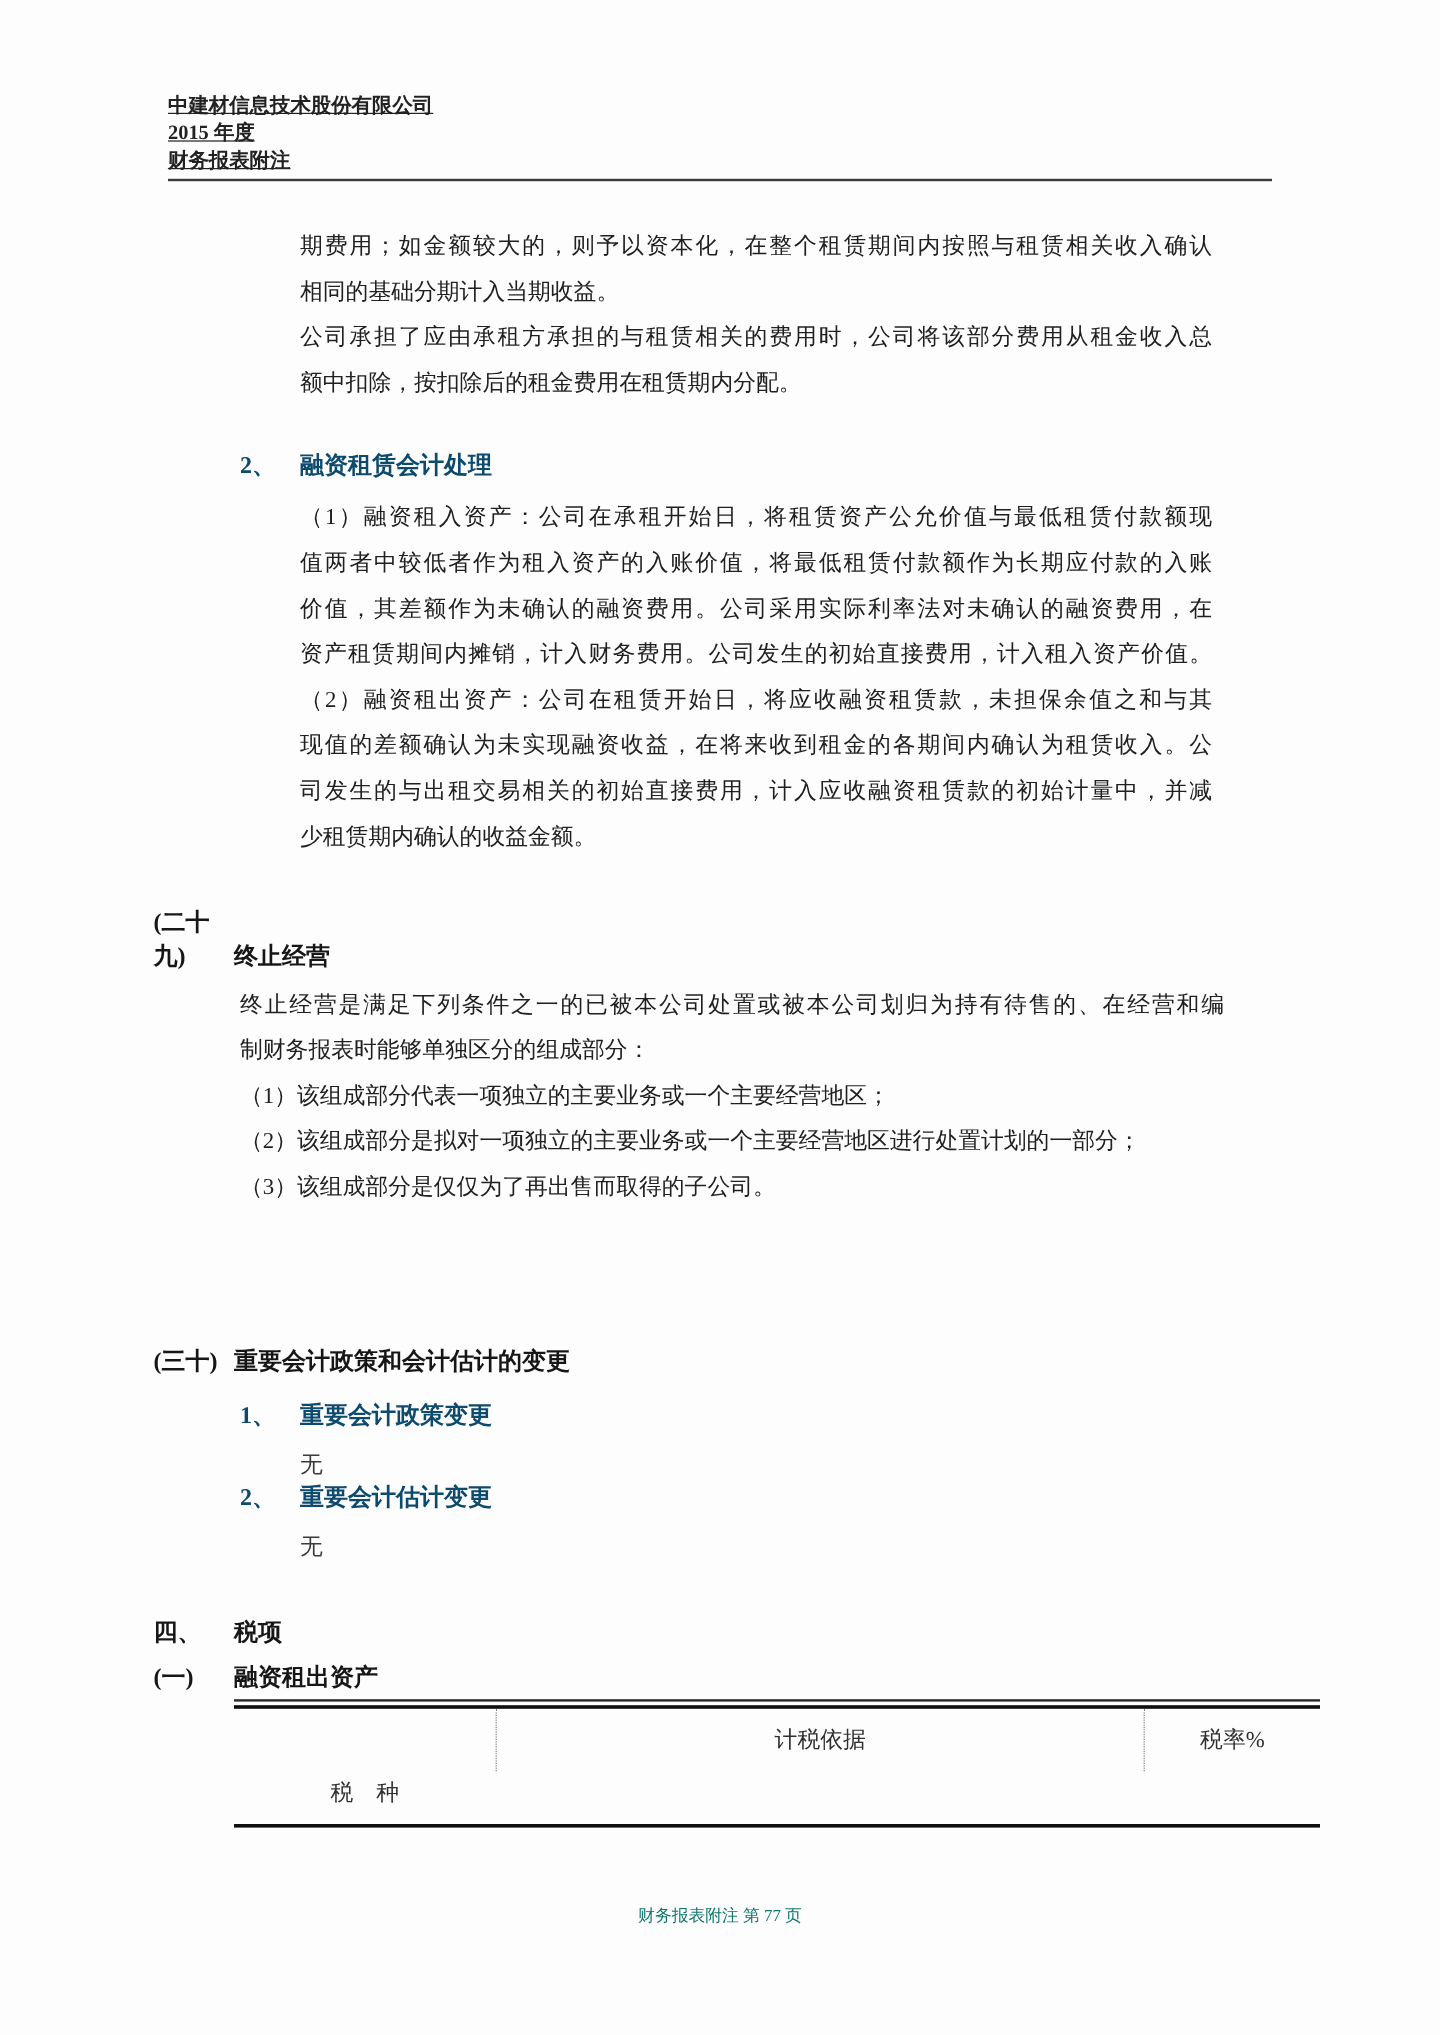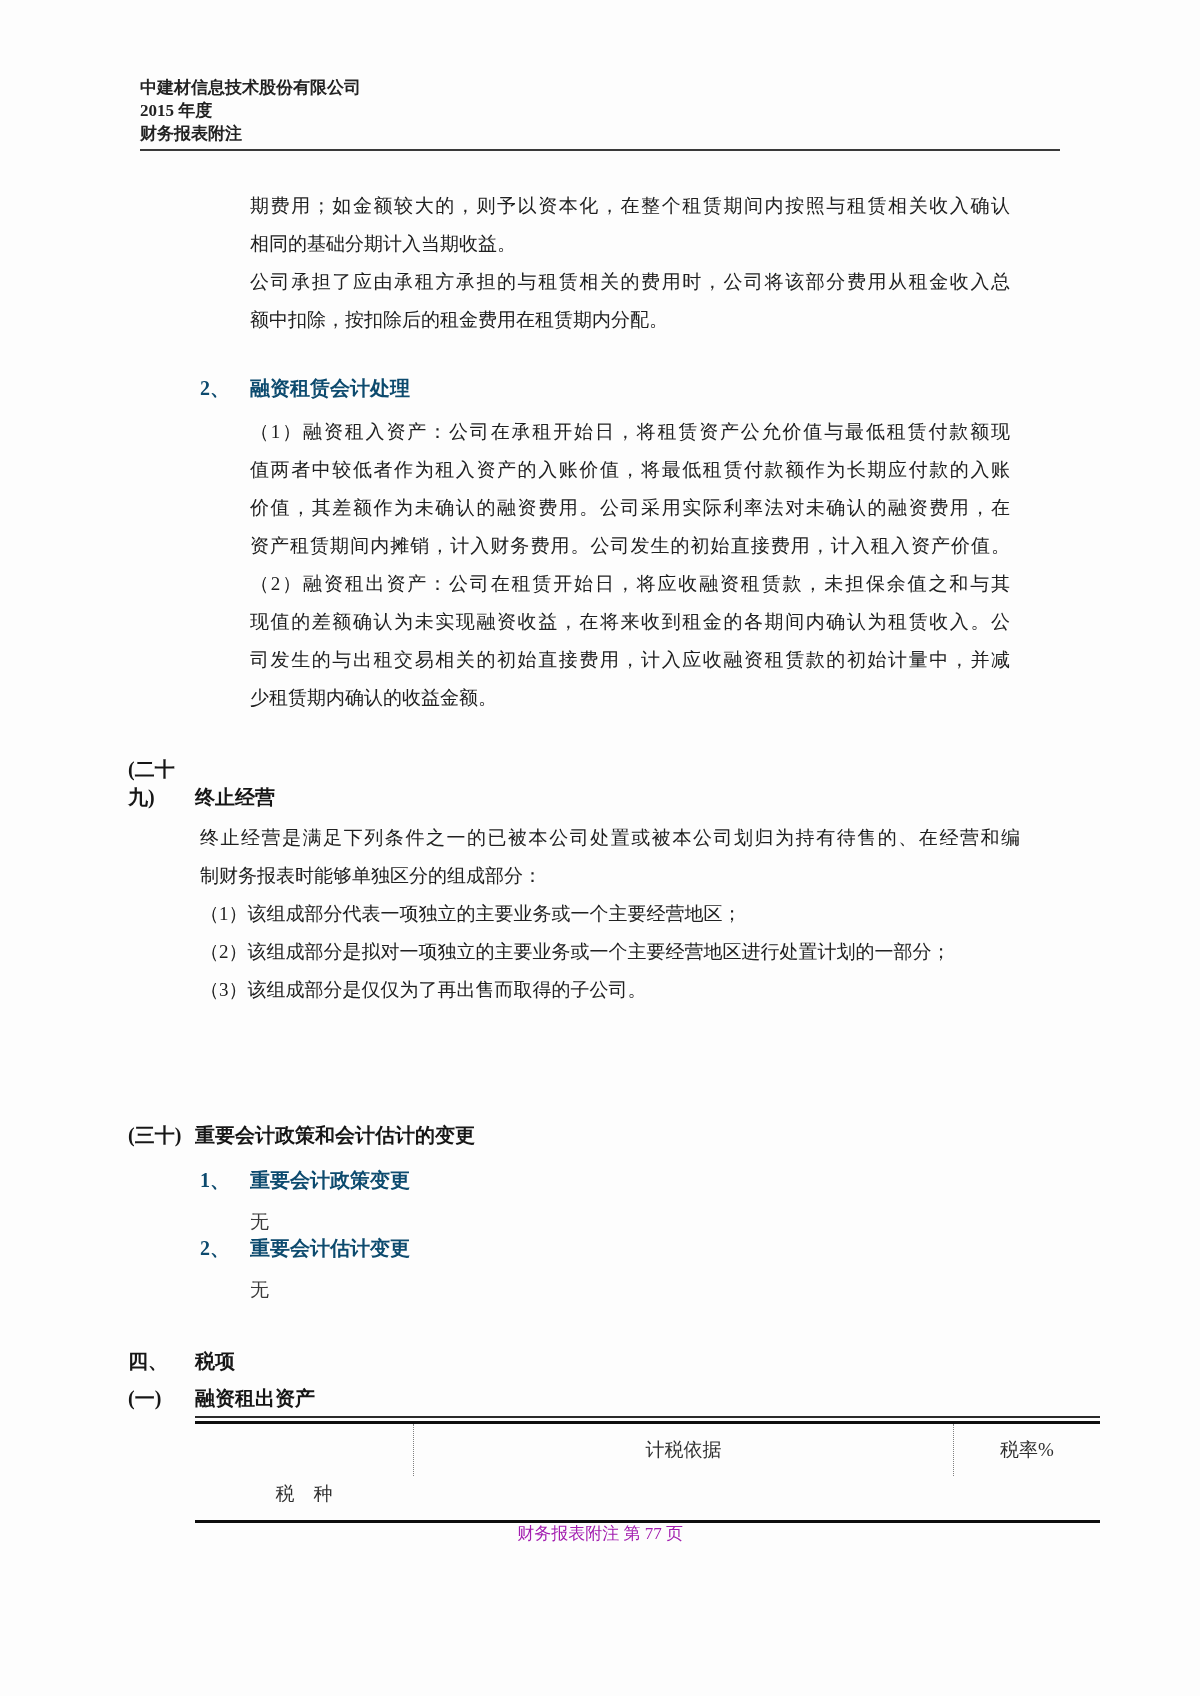--- a/index.html
+++ b/index.html
@@ -13,21 +13,21 @@
   .page{
     position:relative;
     width:1200px;height:1696px;
     padding:76px 140px 0 140px;
     box-sizing:border-box;
     overflow:hidden;
   }
   
   .hdr{font-size:17px;line-height:23px;font-weight:bold;color:#222;
        border-bottom:2px solid #3a3a3a;padding-bottom:4px;}
-  .hdr div{white-space:nowrap;}
+  .hdr div{white-space:nowrap;text-decoration:underline;}
   
   .ln{font-size:19px;line-height:38px;white-space:nowrap;color:#202020;}
   .just{white-space:normal;text-align:justify;text-align-last:justify;text-justify:inter-character;}
   .para-a{margin-top:36px;margin-left:110px;width:760px;}
   .para-b{margin-top:12px;margin-left:110px;width:760px;}
   .body-29{margin-top:8px;margin-left:60px;width:820px;}
   
   .sec-h{margin-left:-12px;font-weight:bold;font-size:20px;line-height:28px;color:#161616;}
   .sec-h .num{display:inline-block;width:67px;}
   .sub-h{margin-left:60px;font-weight:bold;font-size:20px;line-height:26px;color:#0c4a6e;}
@@ -48,21 +48,21 @@
   
   .tax-table{margin-top:3px;margin-left:55px;width:905px;
              border-top:3px solid #0e0e0e;border-bottom:3px solid #0e0e0e;
              display:flex;}
   .tax-table .cell{height:52px;display:flex;align-items:center;justify-content:center;
                    font-size:19px;color:#2e2e2e;box-sizing:border-box;}
   .c1{width:218px;margin-top:44px;}
   .c2{width:540px;border-left:1px dotted #808080;}
   .c3{width:147px;border-left:1px dotted #808080;}
   
-  .ftr{text-align:center;font-size:17px;color:#a21caf;line-height:22px;}
+  .ftr{margin-top:64px;text-align:center;font-size:14px;color:#0f766e;line-height:22px;}
 </style>
 </head>
 <body>
 
 <div class="page">
 
   <div class="hdr">
     <div>中建材信息技术股份有限公司</div>
     <div>2015 年度</div>
     <div>财务报表附注</div>

